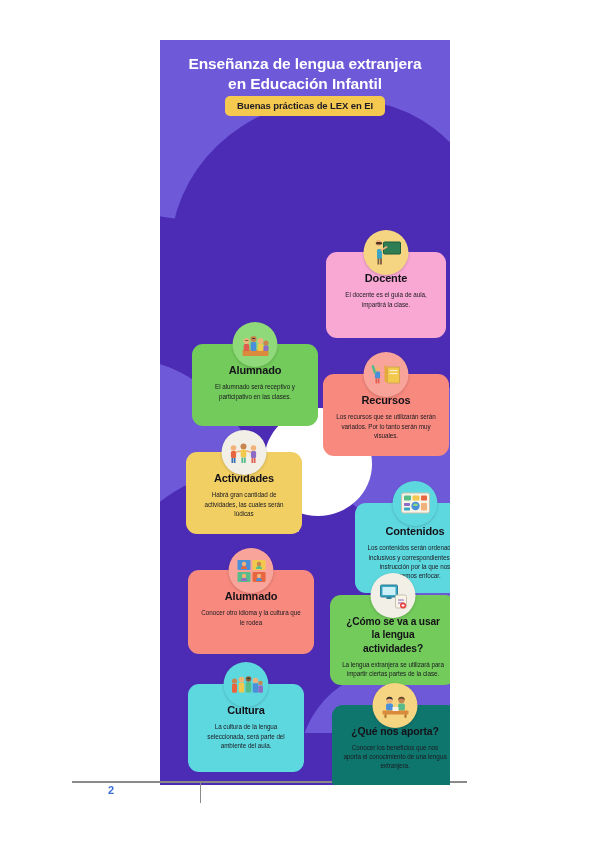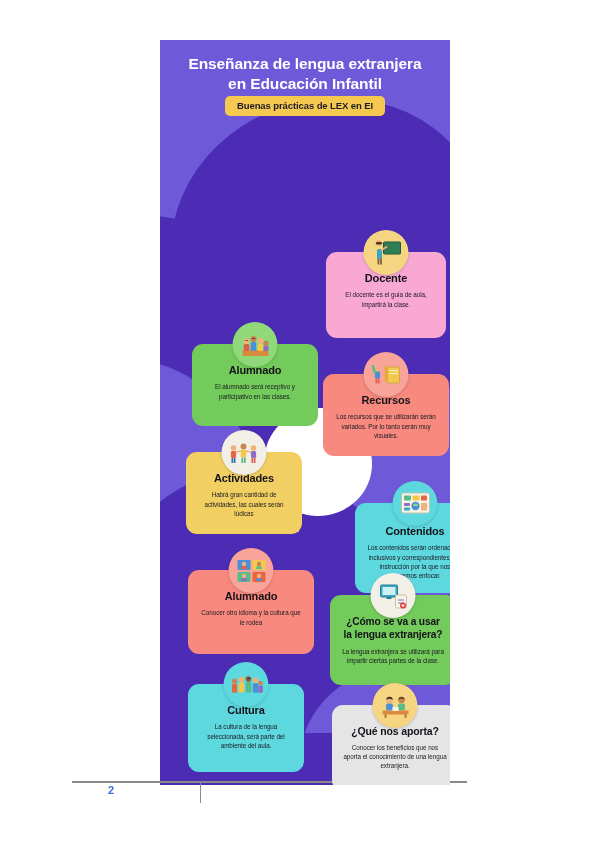--- a/index.html
+++ b/index.html
@@ -226,21 +226,21 @@
   .c-alumnado  { left: 32px;  top: 304px; width: 126px; height: 82px; background: #72CB5A; }
   .c-activid   { left: 26px;  top: 412px; width: 116px; height: 82px; background: #F2CF63; }
   .c-finalidad { left: 28px;  top: 530px; width: 126px; height: 84px; background: #F8897E; }
   .c-cultura   { left: 28px;  top: 644px; width: 116px; height: 88px; background: #5ED8DF; }
 
   
   .c-docente   { left: 166px; top: 212px; width: 120px; height: 86px; background: #f9a8d4; }
   .c-recursos  { left: 163px; top: 334px; width: 126px; height: 82px; background: #F8897E; }
   .c-contenidos{ left: 175px; top: 463px; width: 120px; height: 90px; background: #5ED8DF; margin-left: 20px; }
   .c-como      { left: 170px; top: 555px; width: 126px; height: 90px; background: #72CB5A; }
-  .c-aporta    { left: 172px; top: 665px; width: 126px; height: 86px; background: #e5e5e5; }
+  .c-aporta    { left: 172px; top: 665px; width: 126px; height: 86px; background: #0f766e; }
 
   .c-como .card-title { font-size: 10.2px; line-height: 1.3; }
   .c-aporta .card-title { font-size: 10.5px; }
   .c-contenidos { padding-top: 22px; }
 
   
   .ic-teal   { background: #5ED8DF; }
   .ic-green  { background: #8FD97B; }
   .ic-yellow { background: #F5D581; }
   .ic-coral  { background: #F9A49B; }
@@ -390,21 +390,21 @@
         <svg width="32" height="26" viewBox="0 0 32 26">
           <rect x="3" y="2" width="17" height="12" rx="1.2" fill="#3BA5C4" stroke="#2A7E96" stroke-width="1"></rect>
           <rect x="5" y="4" width="13" height="8" rx="0.6" fill="#CDEFF6"></rect>
           <rect x="9" y="14" width="5" height="2" fill="#2A7E96"></rect>
           <rect x="18" y="12" width="11" height="13" rx="1.5" fill="#F7F3E6" stroke="#C9C2AE" stroke-width="1"></rect>
           <path d="M21 17 h5 M21 20 h5" stroke="#8E6BC4" stroke-width="1.2" stroke-linecap="round"></path>
           <circle cx="25.5" cy="22.5" r="3" fill="#E8403F"></circle>
           <path d="M24 22.5 h3 M25.5 21 v3" stroke="#fff" stroke-width="1.1"></path>
         </svg>
       </div>
-      <p class="card-title">¿Cómo se va a usar la lengua extranjera?</p>
+      <p class="card-title">¿Cómo se va a usar la lengua actividades?</p>
       <p class="card-body">La lengua extranjera se utilizará para impartir ciertas partes de la clase.</p>
     </div>
 
     <div class="card c-cultura">
       <div class="card-icon ic-teal">
         <svg width="34" height="24" viewBox="0 0 34 24">
           <circle cx="5" cy="8" r="2.6" fill="#C98550"></circle>
             <rect x="2.5" y="10.8" width="5" height="9" rx="1.4" fill="#E8663F"></rect>
           <circle cx="12" cy="6.5" r="2.8" fill="#F0B27A"></circle>
             <rect x="9.2" y="9.4" width="5.6" height="10" rx="1.5" fill="#F2C94C"></rect>

